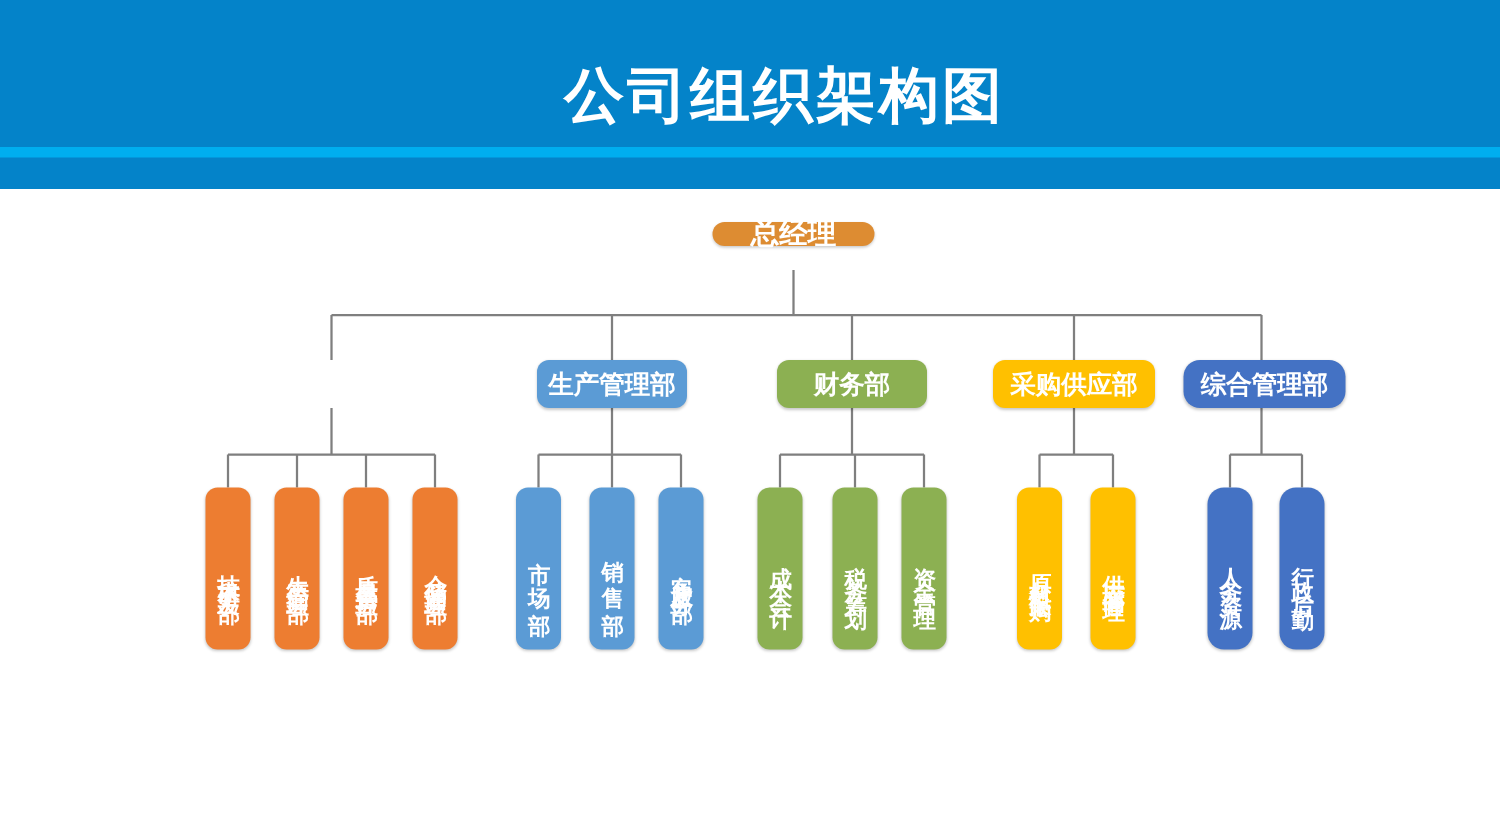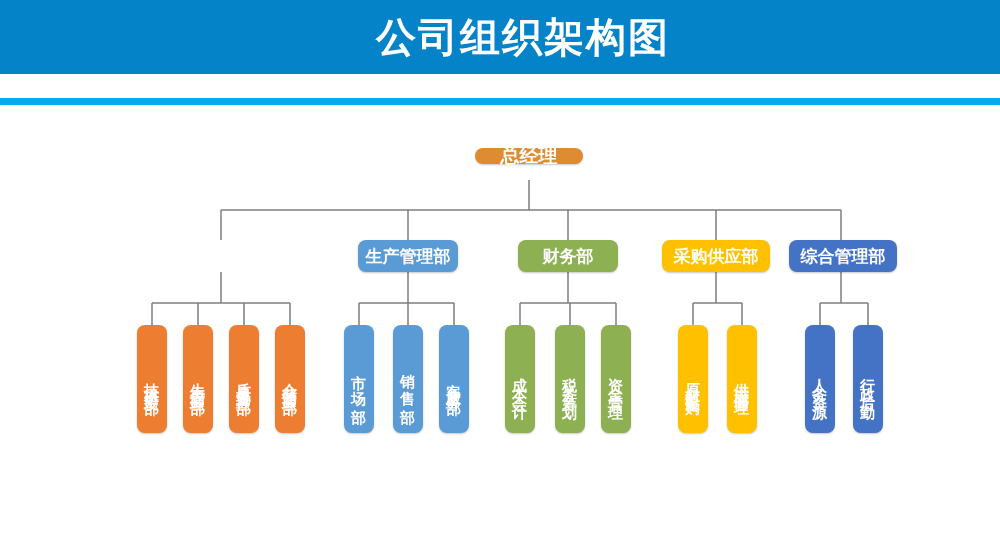--- a/index.html
+++ b/index.html
@@ -1,20 +1,20 @@
 <!DOCTYPE html>
 <html><head>
 <meta charset="utf-8">
 <style>
   html,body{margin:0;padding:0;background:#fff;}
   body{font-family:"Liberation Sans","DejaVu Sans",sans-serif;}
   .page{position:relative;width:1000px;height:550px;background:#ffffff;overflow:hidden;}
 
   
-  .banner{position:absolute;left:0;top:0;width:1000px;height:74px;background:#0483c9;
+  .banner{position:absolute;left:0;top:0;width:1000px;height:126px;background:#0483c9;
           display:flex;align-items:center;justify-content:center;}
   .banner h1{margin:0;color:#ffffff;font-size:40px;font-weight:900;letter-spacing:2px;
              transform:translateX(23px);}
   .banner-strip{position:absolute;left:0;top:98px;width:1000px;height:7px;background:#00aeef;}
 
   
   .connectors{position:absolute;left:0;top:0;width:1000px;height:550px;}
   .connectors path{fill:none;stroke:#7f7f7f;stroke-width:1.5;}
 
   
@@ -25,21 +25,21 @@
   .l2.wide{width:108px;}
   .l3{width:30px;height:108px;top:325px;}
   .vtext{writing-mode:vertical-lr;text-orientation:upright;font-size:15px;font-weight:bold;
          color:#fff;position:relative;line-height:1;}
 
   .c-root{background:#dd8c32;}
   .c-orange{background:#ed7d31;}
   .c-lblue{background:#5b9bd5;}
   .c-green{background:#8cb052;}
   .c-yellow{background:#ffc000;}
-  .c-dblue{background:#4472c4;}
+  .c-dblue{background:#4472c4;border-radius:11px;}
 </style>
 </head>
 <body>
 
 <div class="page">
 
   <header class="banner">
     <h1>公司组织架构图</h1>
   </header>
   <div class="banner-strip"></div>

